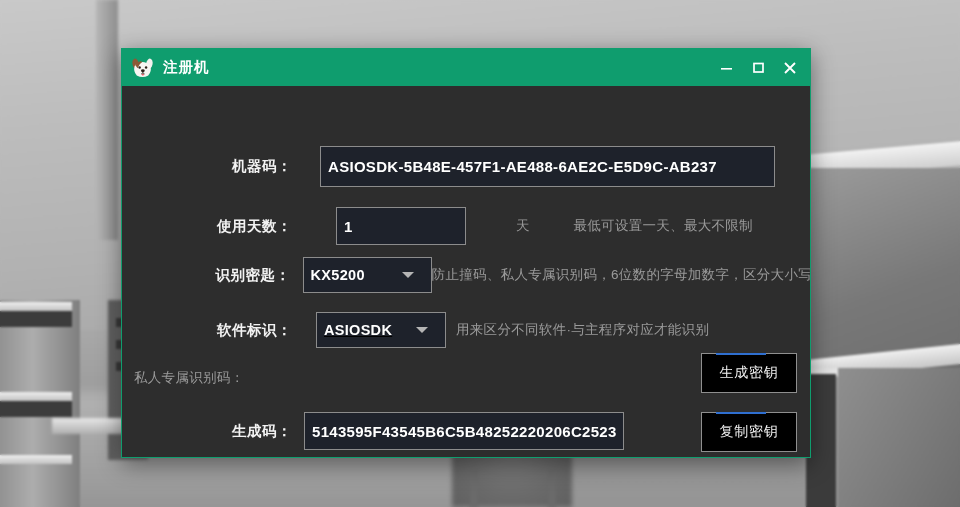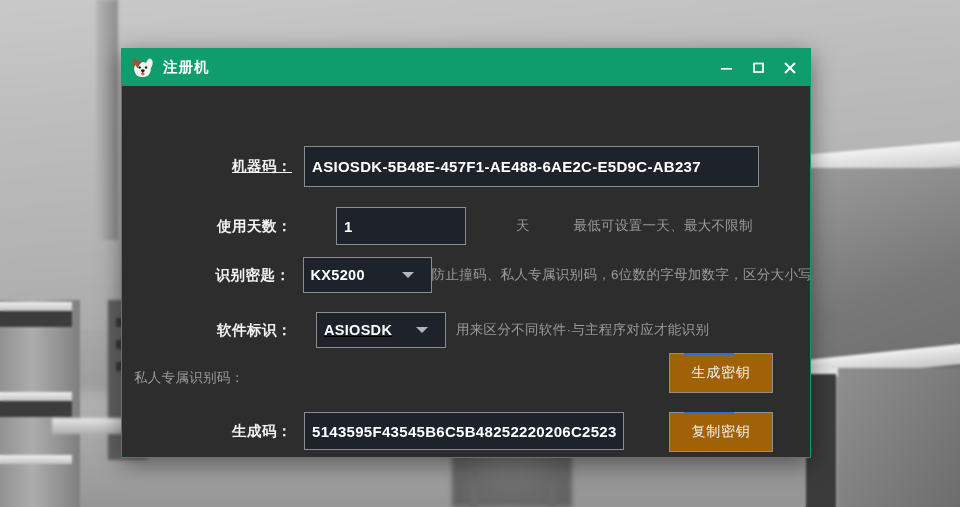--- a/index.html
+++ b/index.html
@@ -214,29 +214,29 @@
   .combo .arrow {
     width: 0; height: 0;
     border-left: 6px solid transparent;
     border-right: 6px solid transparent;
     border-top: 6px solid #b5b5b5;
     margin-right: 10px;
   }
 
   .action-btn {
     position: absolute;
-    width: 104px; height: 40px;
-    background: #a16207;
+    width: 96px; height: 40px;
+    background: #000000;
     border: 1px solid #8f8f8f;
     color: #f0f0f0;
     font-family: "Liberation Sans", "DejaVu Sans", sans-serif;
     font-size: 14px;
     letter-spacing: 0.8px;
     cursor: default;
-    display: flex; align-items: center; justify-content: center;
+    display: flex; align-items: center; justify-content: center; margin-left: 32px;
   }
   .action-btn::before {
     content: "";
     position: absolute;
     top: -1px; left: 14px;
     width: 50px; height: 2px;
     background: #2f6fd0;
   }
 </style>
 </head>
@@ -305,21 +305,21 @@
     <div class="win-btn close">
       <svg width="14" height="14" viewBox="0 0 14 14" aria-hidden="true">
         <path d="M2 2 L12 12 M12 2 L2 12" stroke="#ffffff" stroke-width="1.9"></path>
       </svg>
     </div>
   </div>
 
   <div id="dialog-body">
 
     <div class="row" style="left:0; top:60px; width:690px;">
-      <div class="field-label" style="width:170px; margin-right:12px;text-decoration:underline;">机器码：</div>
+      <div class="field-label" style="width:170px; margin-right:28px;">机器码：</div>
       <input class="txt" style="width: 455px; height: 41px;" type="text" readonly="" value="ASIOSDK-5B48E-457F1-AE488-6AE2C-E5D9C-AB237">
     </div>
 
     <div class="row" style="left:0; top:121px; width:690px;gap:32px;">
       <div class="field-label" style="width:170px; margin-right:12px;">使用天数：</div>
       <input class="txt" style="width: 130px; height: 38px;" type="text" readonly="" value="1">
       <span class="unit" style="margin-left:18px;">天</span>
       <span class="hint" style="margin-left:12px;">最低可设置一天、最大不限制</span>
     </div>
 

